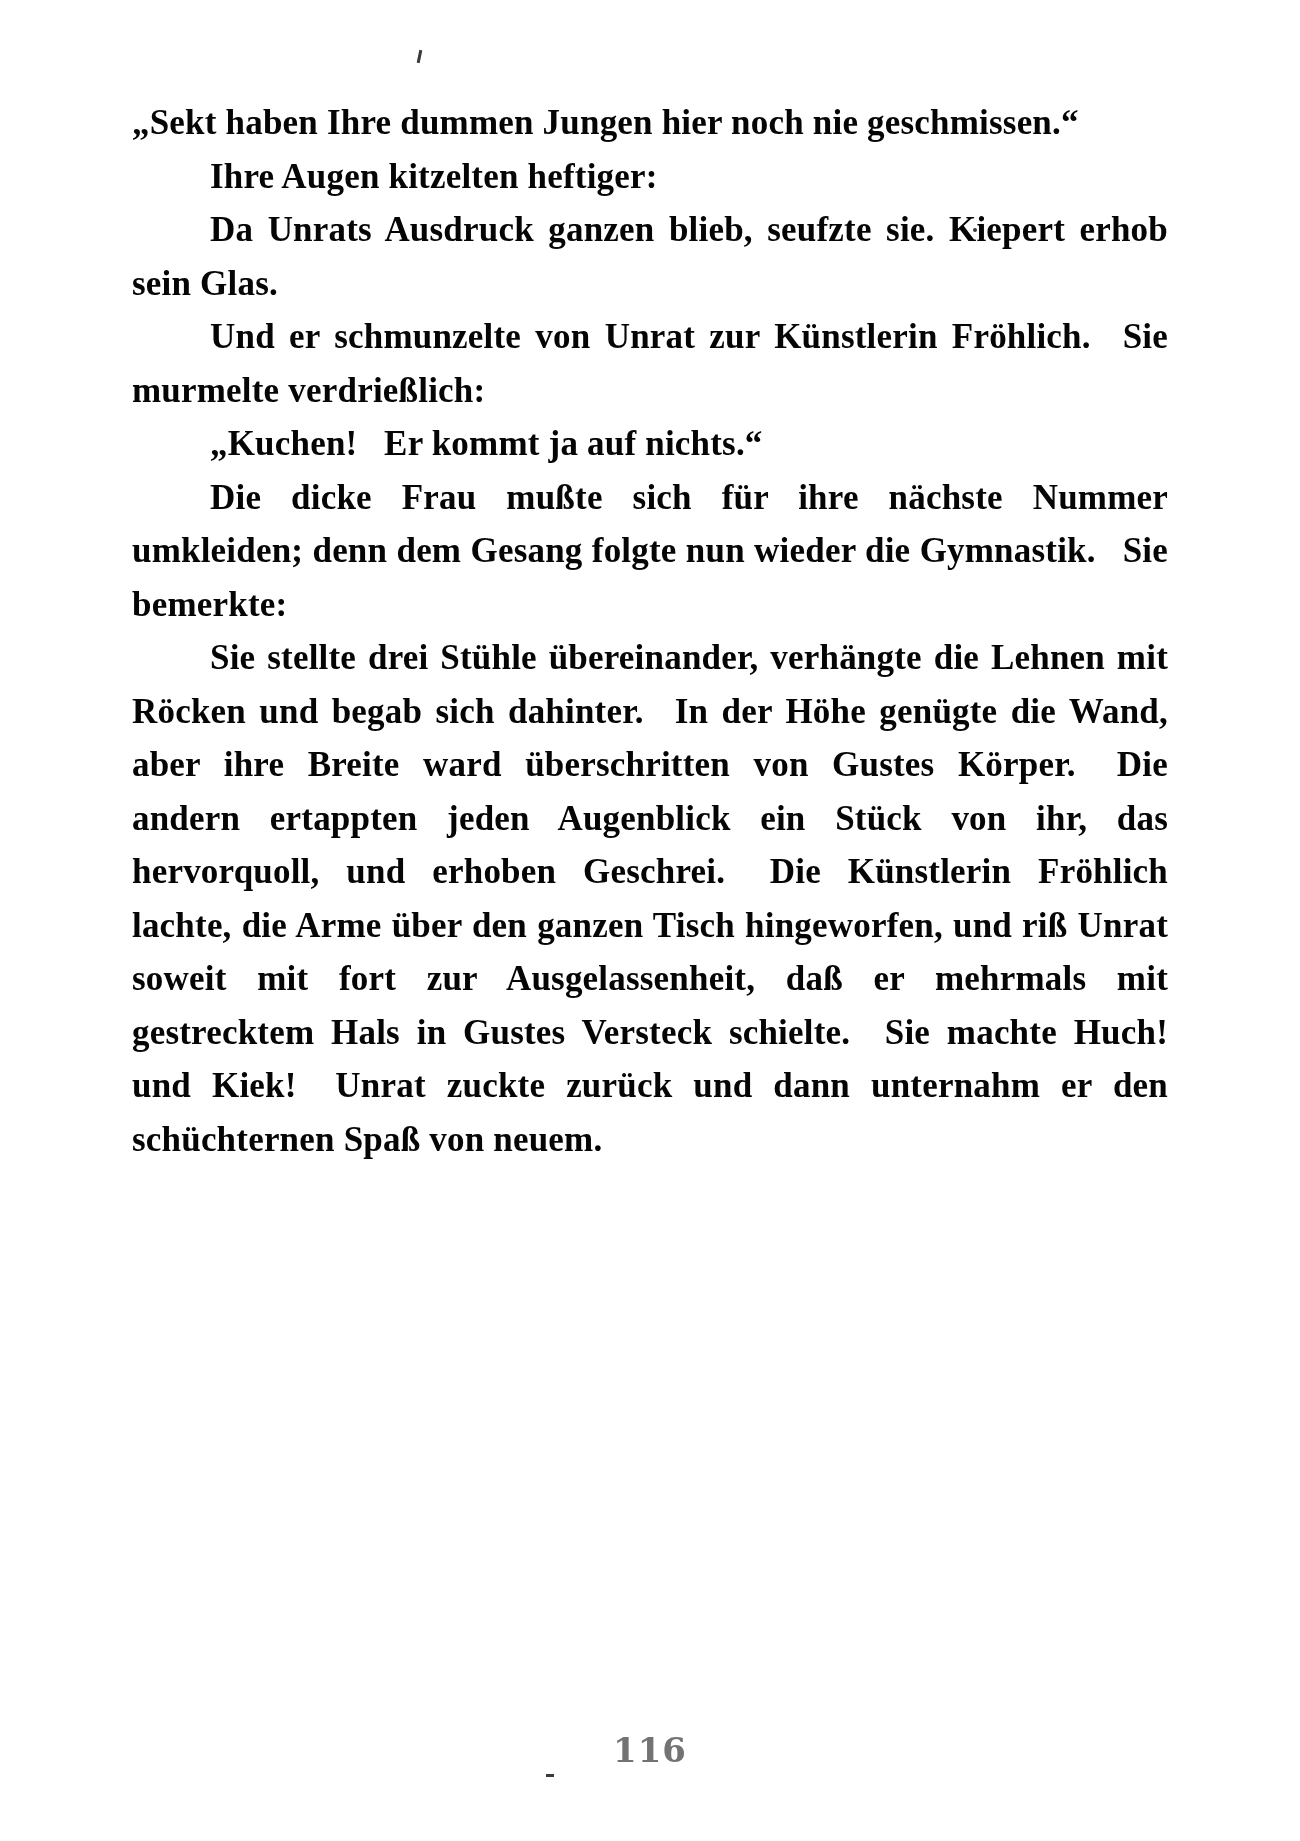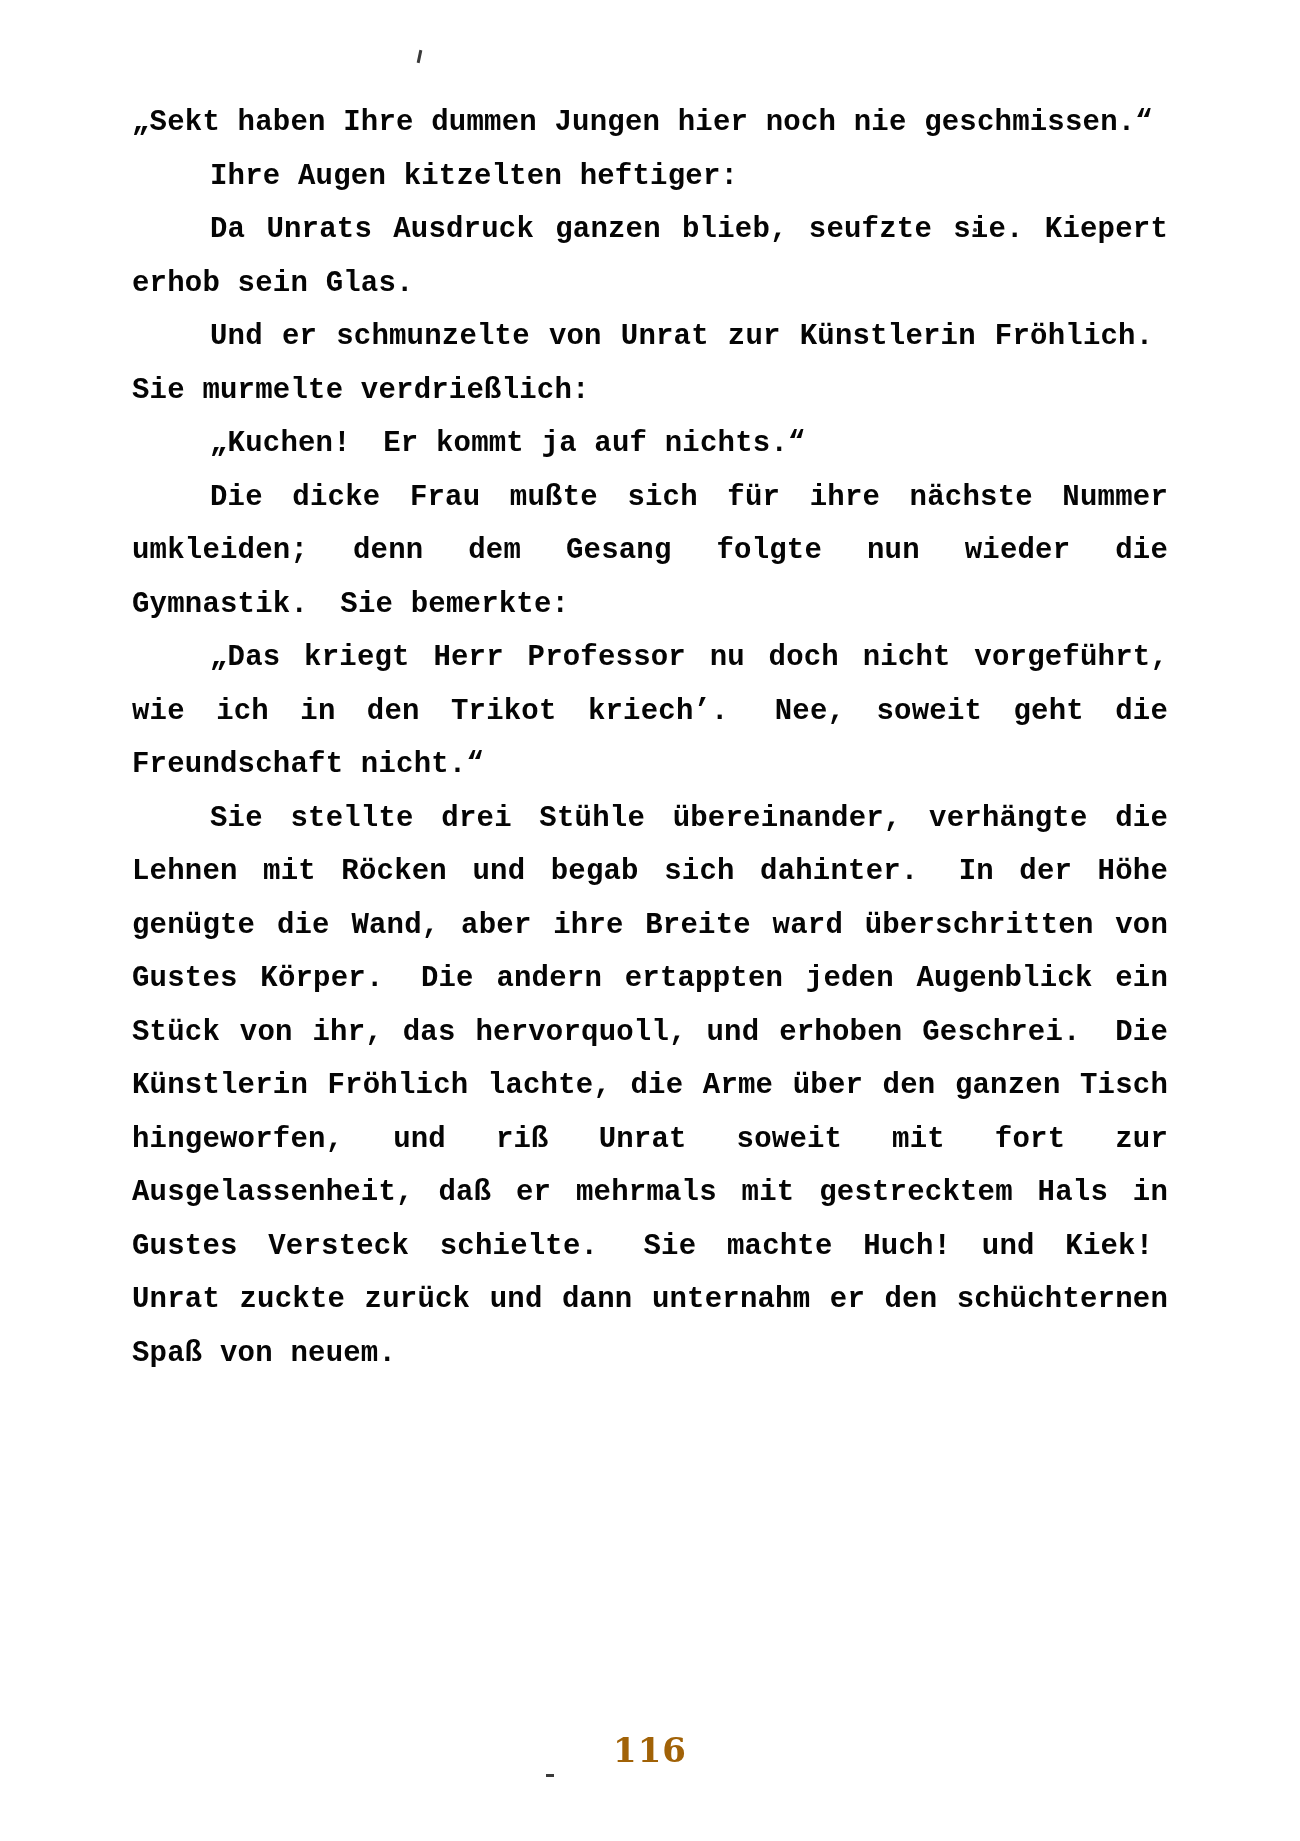--- a/index.html
+++ b/index.html
@@ -13,22 +13,22 @@
     height: 1841px;
     background: #ffffff;
     margin: 0 auto;
     overflow: hidden;
   }
   .text-block {
     position: absolute;
     left: 132px;
     top: 96px;
     width: 1036px;
-    font-family: Liberation Mono, monospace;
-    font-size: 29px;
+    font-family: Liberation Serif, serif;
+    font-size: 35px;
     line-height: 53.5px;
     color: #050505;
     text-align: justify;
     text-justify: inter-word;
     letter-spacing: 0.2px;
     font-weight: 600;
   }
   .para {
     margin: 0;
     text-indent: 78px;
@@ -38,21 +38,21 @@
   }
   .page-number {
     position: absolute;
     left: 0;
     right: 0;
     top: 1730px;
     text-align: center;
     font-family: "DejaVu Serif", "Liberation Serif", serif;
     font-size: 34px;
     font-weight: 700;
-    color: #a16207;
+    color: #737373;
     letter-spacing: 1px;
   }
   .speck {
     position: absolute;
     background: #3a3a3a;
   }
   .speck-a { left: 418px; top: 50px; width: 3px; height: 13px; transform: rotate(12deg); }
   .speck-b { left: 973px; top: 228px; width: 4px; height: 4px; border-radius: 50%; }
   .speck-c { left: 546px; top: 1774px; width: 8px; height: 3px; }
 </style>
@@ -65,19 +65,18 @@
   <div class="speck speck-b"></div>
   <div class="speck speck-c"></div>
 
   <div class="text-block">
     <p class="para noindent">„Sekt haben Ihre dummen Jungen hier noch nie geschmissen.“</p>
     <p class="para">Ihre Augen kitzelten heftiger:</p>
     <p class="para">Da Unrats Ausdruck ganzen blieb, seufzte sie. Kiepert erhob sein Glas.</p>
     <p class="para">Und er schmunzelte von Unrat zur Künstlerin Fröhlich.  Sie murmelte verdrießlich:</p>
     <p class="para">„Kuchen!  Er kommt ja auf nichts.“</p>
     <p class="para">Die dicke Frau mußte sich für ihre nächste Nummer umkleiden; denn dem Gesang folgte nun wieder die Gymnastik.  Sie bemerkte:</p>
-    <p class="para">„Das kriegt Herr Professor nu doch nicht vorgeführt, wie ich in den Trikot kriech’.  Nee, soweit geht die Freundschaft nicht.“</p>
     <p class="para">Sie stellte drei Stühle übereinander, verhängte die Lehnen mit Röcken und begab sich dahinter.  In der Höhe genügte die Wand, aber ihre Breite ward überschritten von Gustes Körper.  Die andern ertappten jeden Augenblick ein Stück von ihr, das hervorquoll, und erhoben Geschrei.  Die Künstlerin Fröhlich lachte, die Arme über den ganzen Tisch hingeworfen, und riß Unrat soweit mit fort zur Ausgelassenheit, daß er mehrmals mit gestrecktem Hals in Gustes Versteck schielte.  Sie machte Huch! und Kiek!  Unrat zuckte zurück und dann unternahm er den schüchternen Spaß von neuem.</p>
   </div>
 
   <div class="page-number">116</div>
 
 </div>
 
 </body></html>

